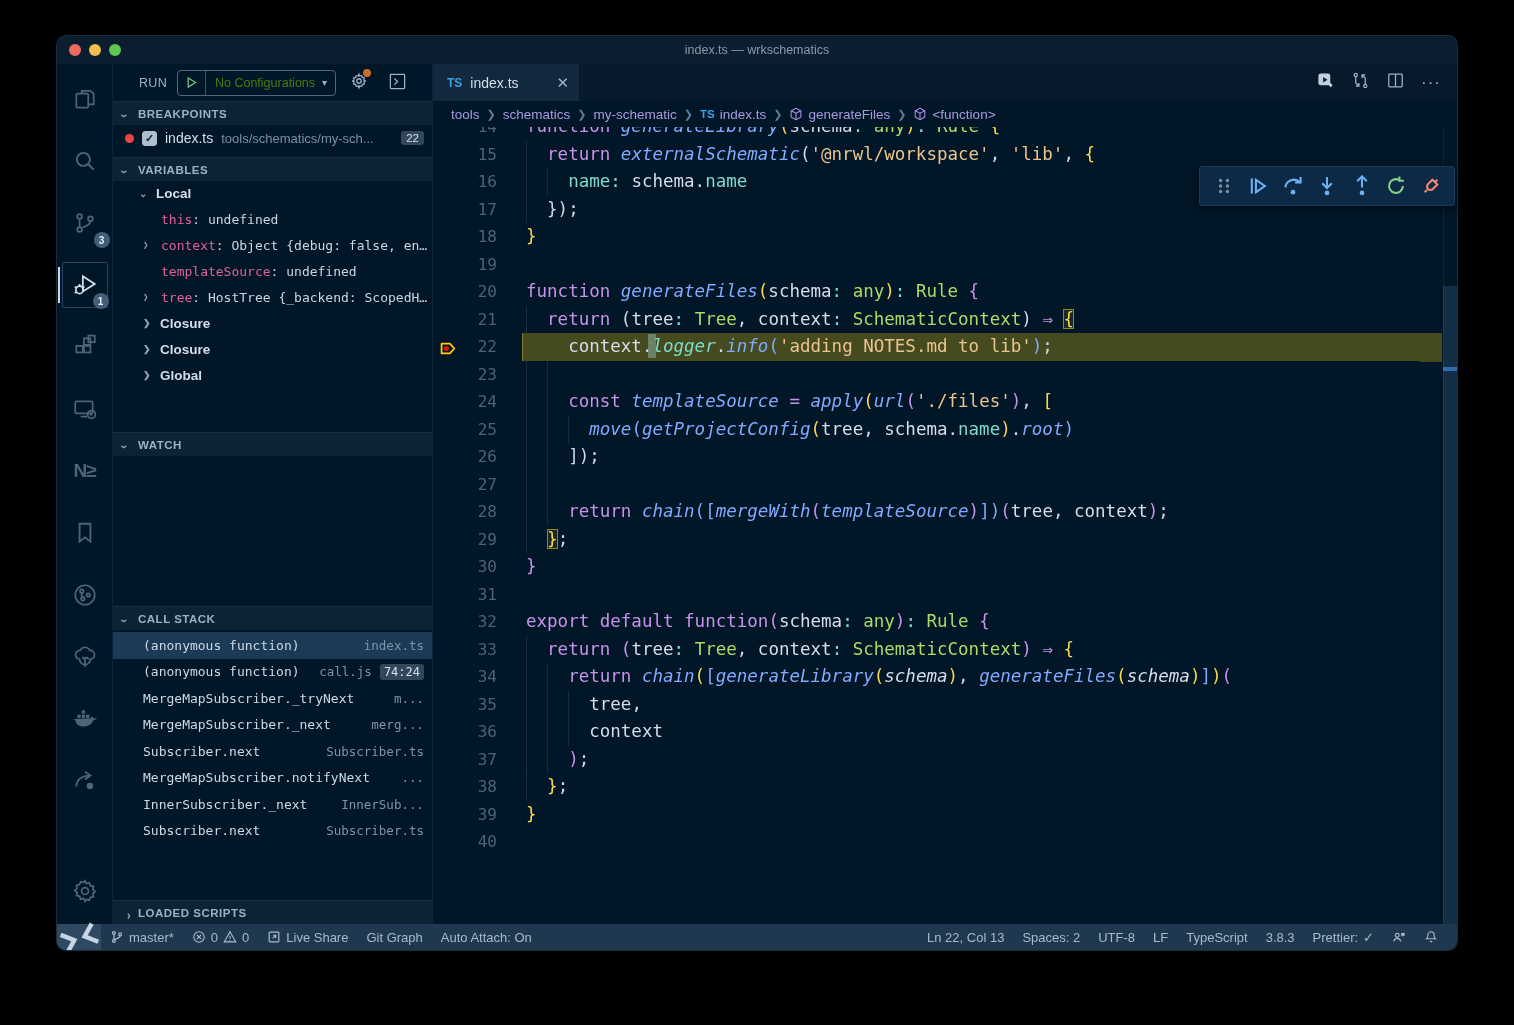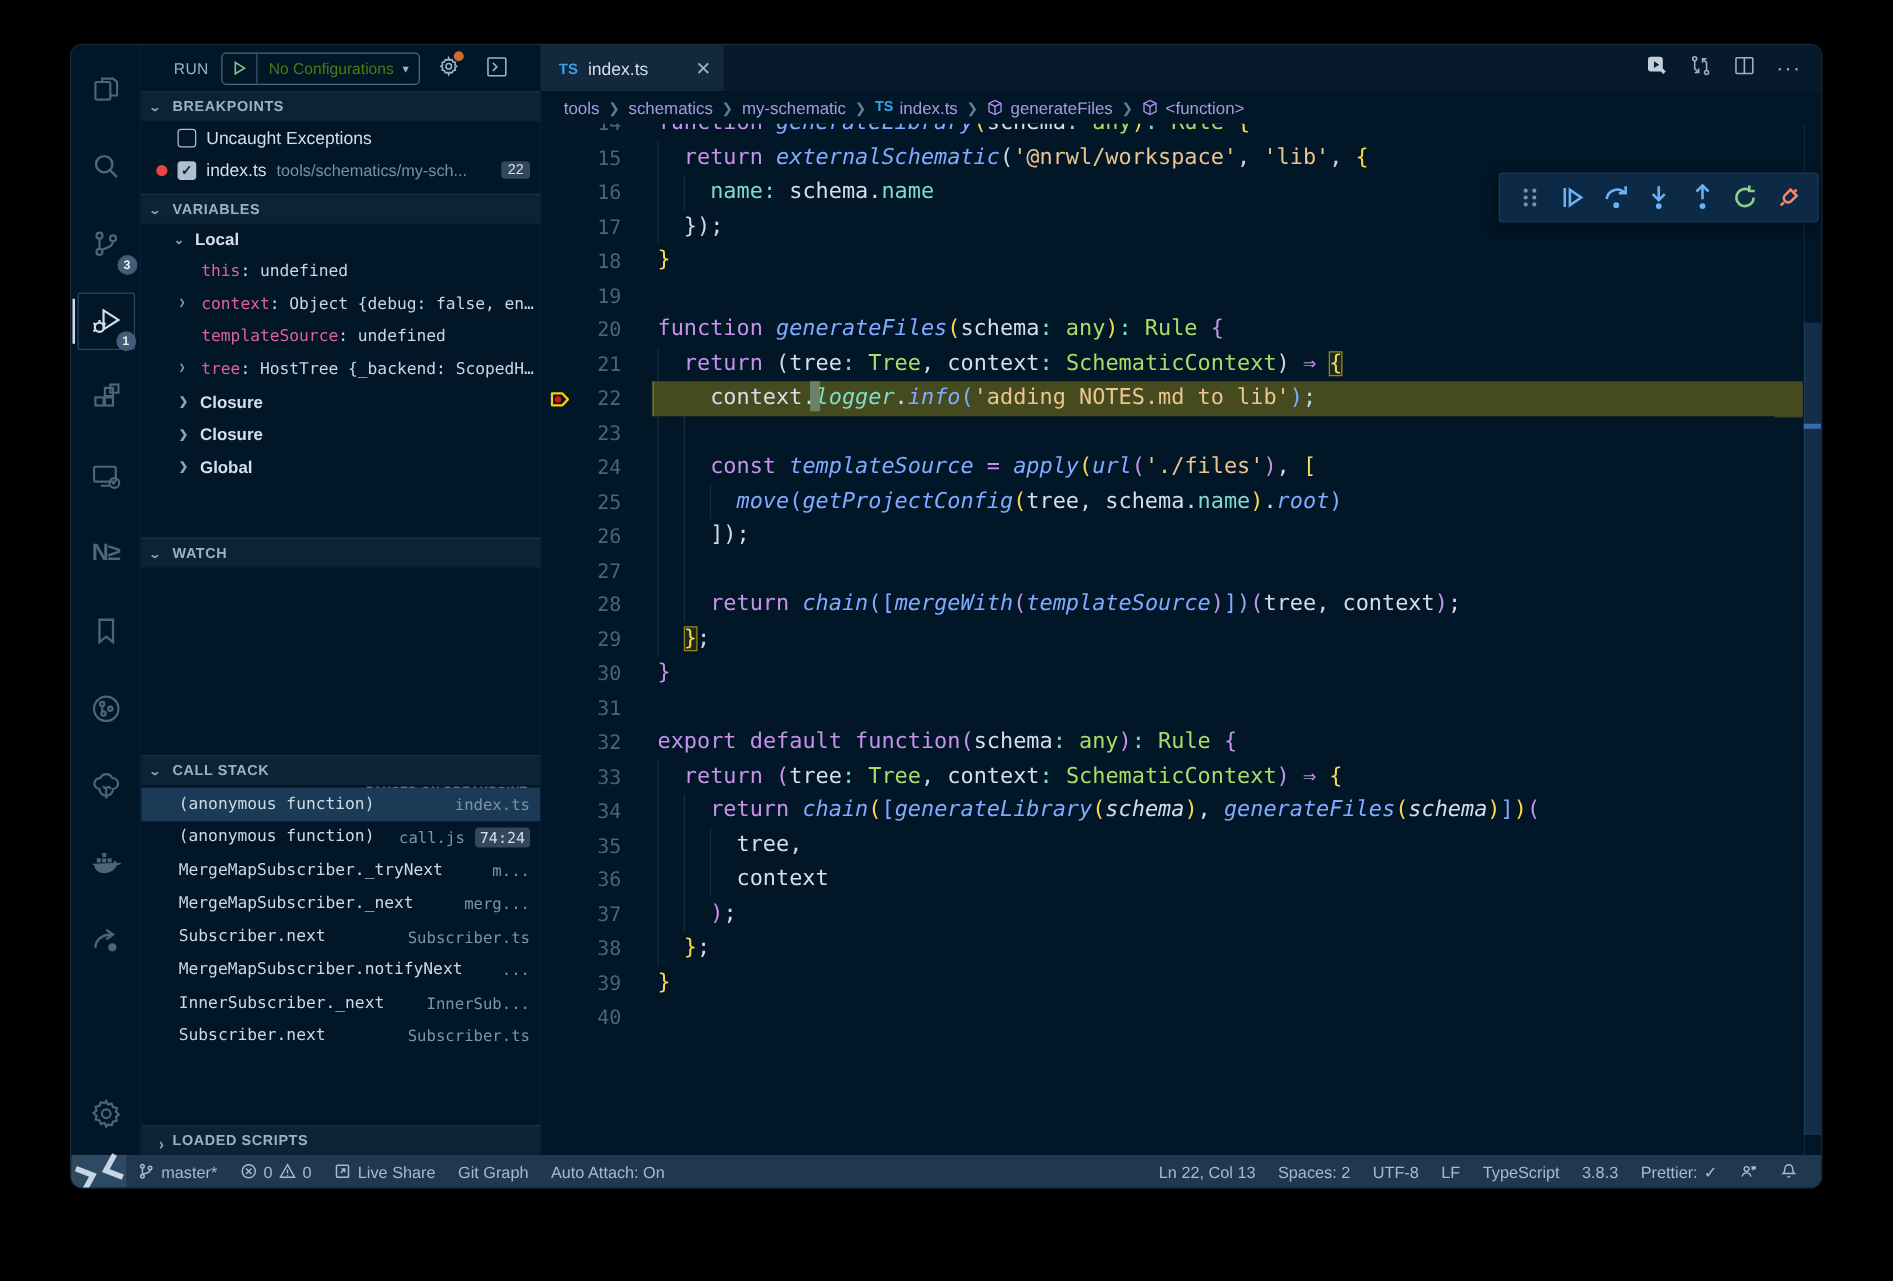--- a/index.html
+++ b/index.html
@@ -142,20 +142,28 @@
   .sb-left { display:flex; align-items:center; height:100%; }
   .sb-right { margin-left:auto; display:flex; align-items:center; height:100%; padding-right:10px; }
   .sb-item svg { width:14px; height:14px; }
 </style>
 </head>
 <body>
 
 <div class="screen">
   <div class="window">
 
+    <div class="titlebar">
+      <div class="lights">
+        <div class="light l-red"></div>
+        <div class="light l-yel"></div>
+        <div class="light l-grn"></div>
+      </div>
+      <div class="wtitle">index.ts — wrkschematics</div>
+    </div>
 
     <div class="mainrow">
 
       <div class="activitybar">
         <div class="ab-item">
           <svg viewBox="0 0 24 24" fill="none" stroke="currentColor" stroke-width="1.6">
               <rect x="4" y="7" width="11" height="13" rx="1"></rect>
               <path d="M9 7V4.5h8L20 7v10h-5"></path>
             </svg>
         </div>
@@ -273,25 +281,20 @@
               </svg>
           </span>
         </div>
 
         <div class="sec-header">
           <span class="sec-chev">⌄</span>
           <span>BREAKPOINTS</span>
         </div>
         <div class="rows" id="bp-rows">
             <div class="bp-row">
-              <span class="bp-dot-space"></span>
-              <span class="checkbox"></span>
-              <span class="bp-label">Uncaught Exceptions</span>
-            </div>
-            <div class="bp-row">
               <span class="bp-dot"></span>
               <span class="checkbox checked">✓</span>
               <span class="bp-label">index.ts</span>
               <span class="bp-detail">tools/schematics/my-sch...</span>
               <span class="badge" style="margin-left: auto;">22</span>
             </div>
           </div>
 
         <div class="sec-header" style="margin-top:6px;">
           <span class="sec-chev">⌄</span>

